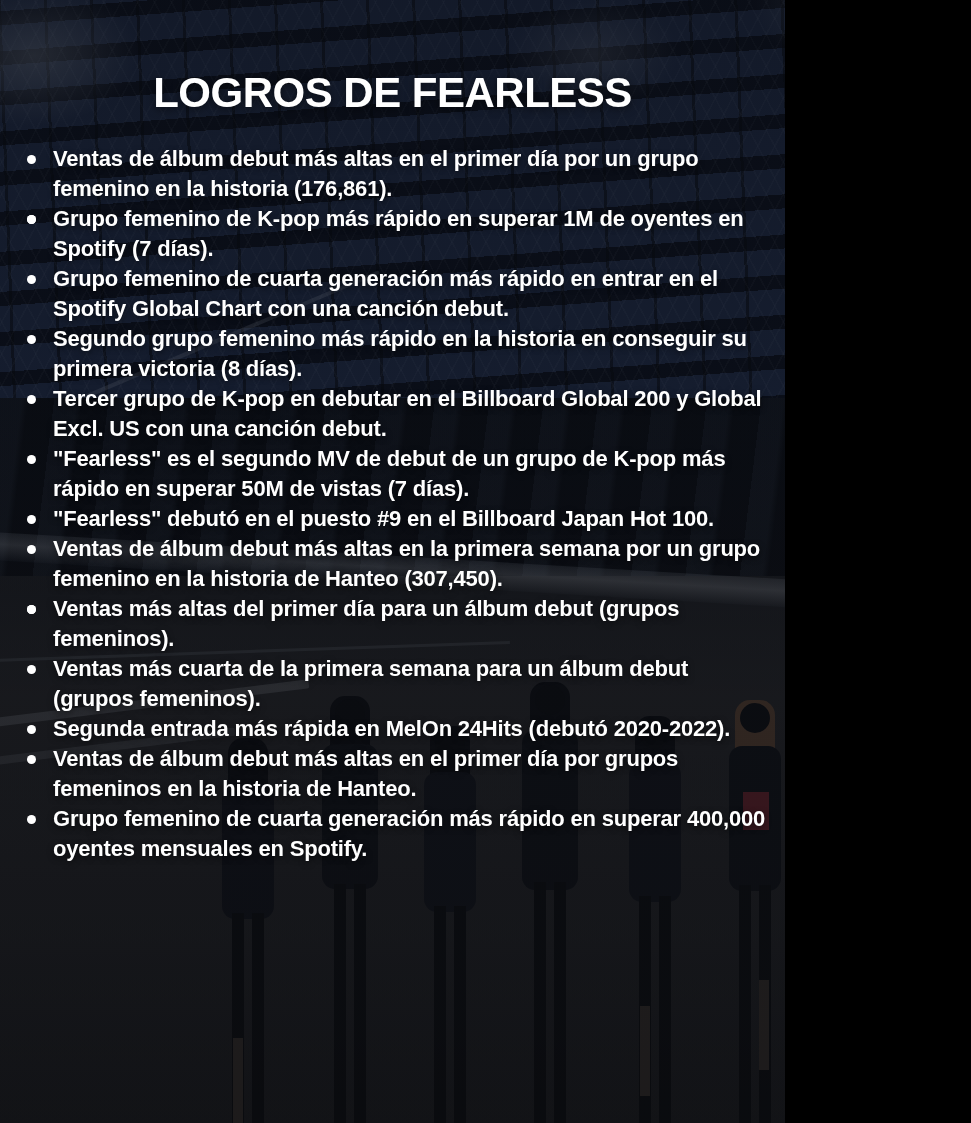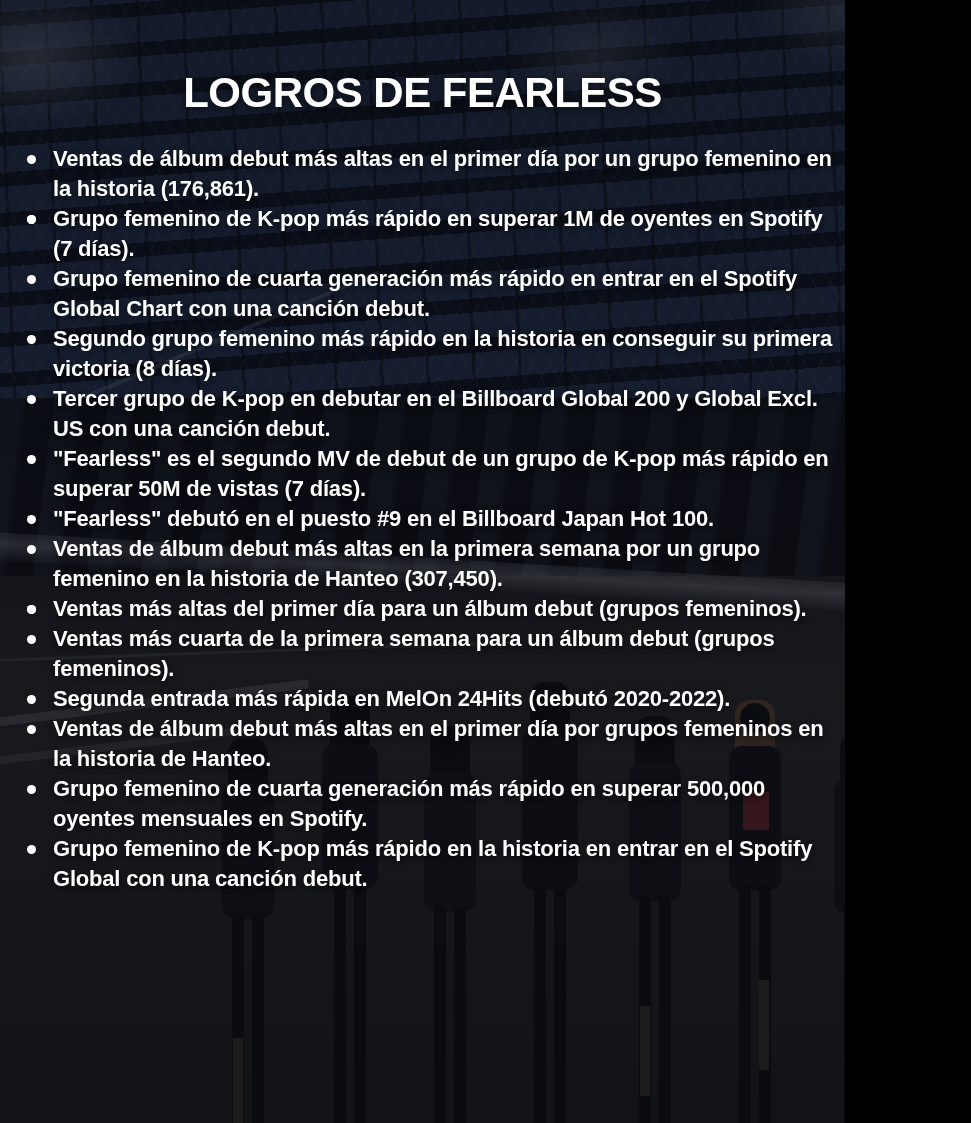--- a/index.html
+++ b/index.html
@@ -1,18 +1,18 @@
 <!DOCTYPE html>
 <html><head>
 <meta charset="utf-8">
 <style>
   html, body { margin: 0; padding: 0; background: #000; }
   .screen {
     position: relative;
-    width: 845px;
+    width: 785px;
     height: 1123px;
     overflow: hidden;
     background: #14171e;
     font-family: "Liberation Sans", sans-serif;
   }
 
   
   .bg { position: absolute; inset: 0; }
 
   .bleachers {
@@ -185,18 +185,17 @@
       <li><span class="bullet"></span><span>Segundo grupo femenino más rápido en la historia en conseguir su primera victoria (8 días).</span></li>
       <li><span class="bullet"></span><span>Tercer grupo de K-pop en debutar en el Billboard Global 200 y Global Excl. US con una canción debut.</span></li>
       <li><span class="bullet"></span><span>"Fearless" es el segundo MV de debut de un grupo de K-pop más rápido en superar 50M de vistas (7 días).</span></li>
       <li><span class="bullet"></span><span>"Fearless" debutó en el puesto #9 en el Billboard Japan Hot 100.</span></li>
       <li><span class="bullet"></span><span>Ventas de álbum debut más altas en la primera semana por un grupo femenino en la historia de Hanteo (307,450).</span></li>
       <li><span class="bullet"></span></li>
       <li><span class="bullet"></span><span>Ventas más altas del primer día para un álbum debut (grupos femeninos).</span></li>
       <li><span class="bullet"></span><span>Ventas más cuarta de la primera semana para un álbum debut (grupos femeninos).</span></li>
       <li><span class="bullet"></span><span>Segunda entrada más rápida en MelOn 24Hits (debutó 2020-2022).</span></li>
       <li><span class="bullet"></span><span>Ventas de álbum debut más altas en el primer día por grupos femeninos en la historia de Hanteo.</span></li>
-      <li><span class="bullet"></span><span>Grupo femenino de cuarta generación más rápido en superar 500,000 oyentes mensuales en Spotify.</span></li>
-      <li><span class="bullet"></span><span>Grupo femenino de K-pop más rápido en la historia en entrar en el Spotify Global con una canción debut.</span></li>
+      <li><span class="bullet"></span><span>Grupo femenino de cuarta generación más rápido en superar 400,000 oyentes mensuales en Spotify.</span></li>
     </ul>
   </div>
 
 </div>
 
 </body></html>

